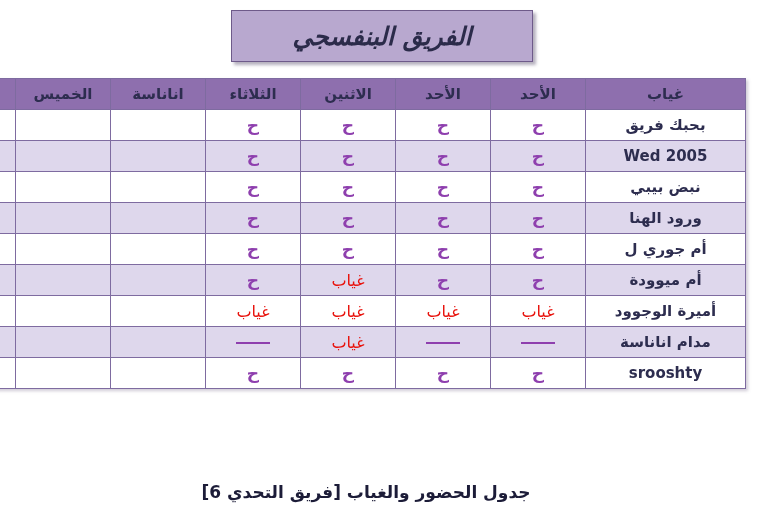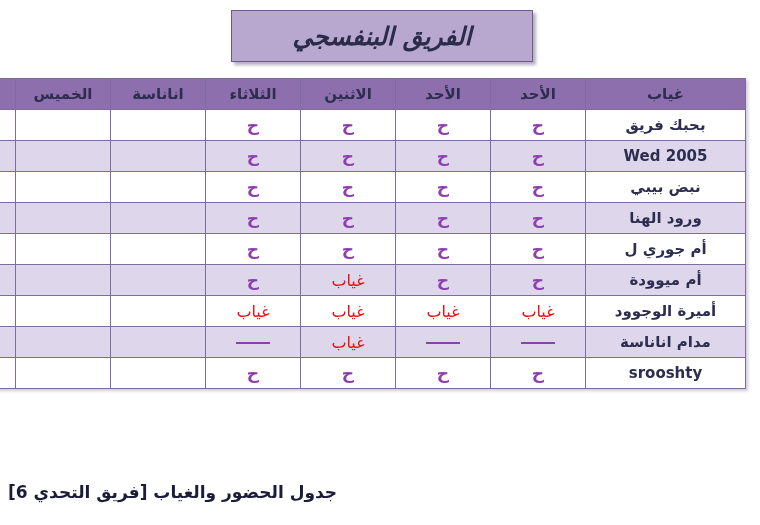--- a/index.html
+++ b/index.html
@@ -106,26 +106,25 @@
     vertical-align: middle;
   }
   .mark-empty { display: inline-block; }
 
   
   .caption {
     position: absolute;
     top: 482px;
     left: 0;
     width: 732px;
-    text-align: left;
+    text-align: center;
     font-size: 17px;
     font-weight: 700;
     color: #1c1c38;
     font-family: "DejaVu Sans", "Liberation Sans", sans-serif;
-    margin-left: 8px;
   }
 </style>
 </head>
 <body>
 
 <div class="page">
 
   <div class="title-banner">
     <div class="title-text">الفريق البنفسجي</div>
   </div>

